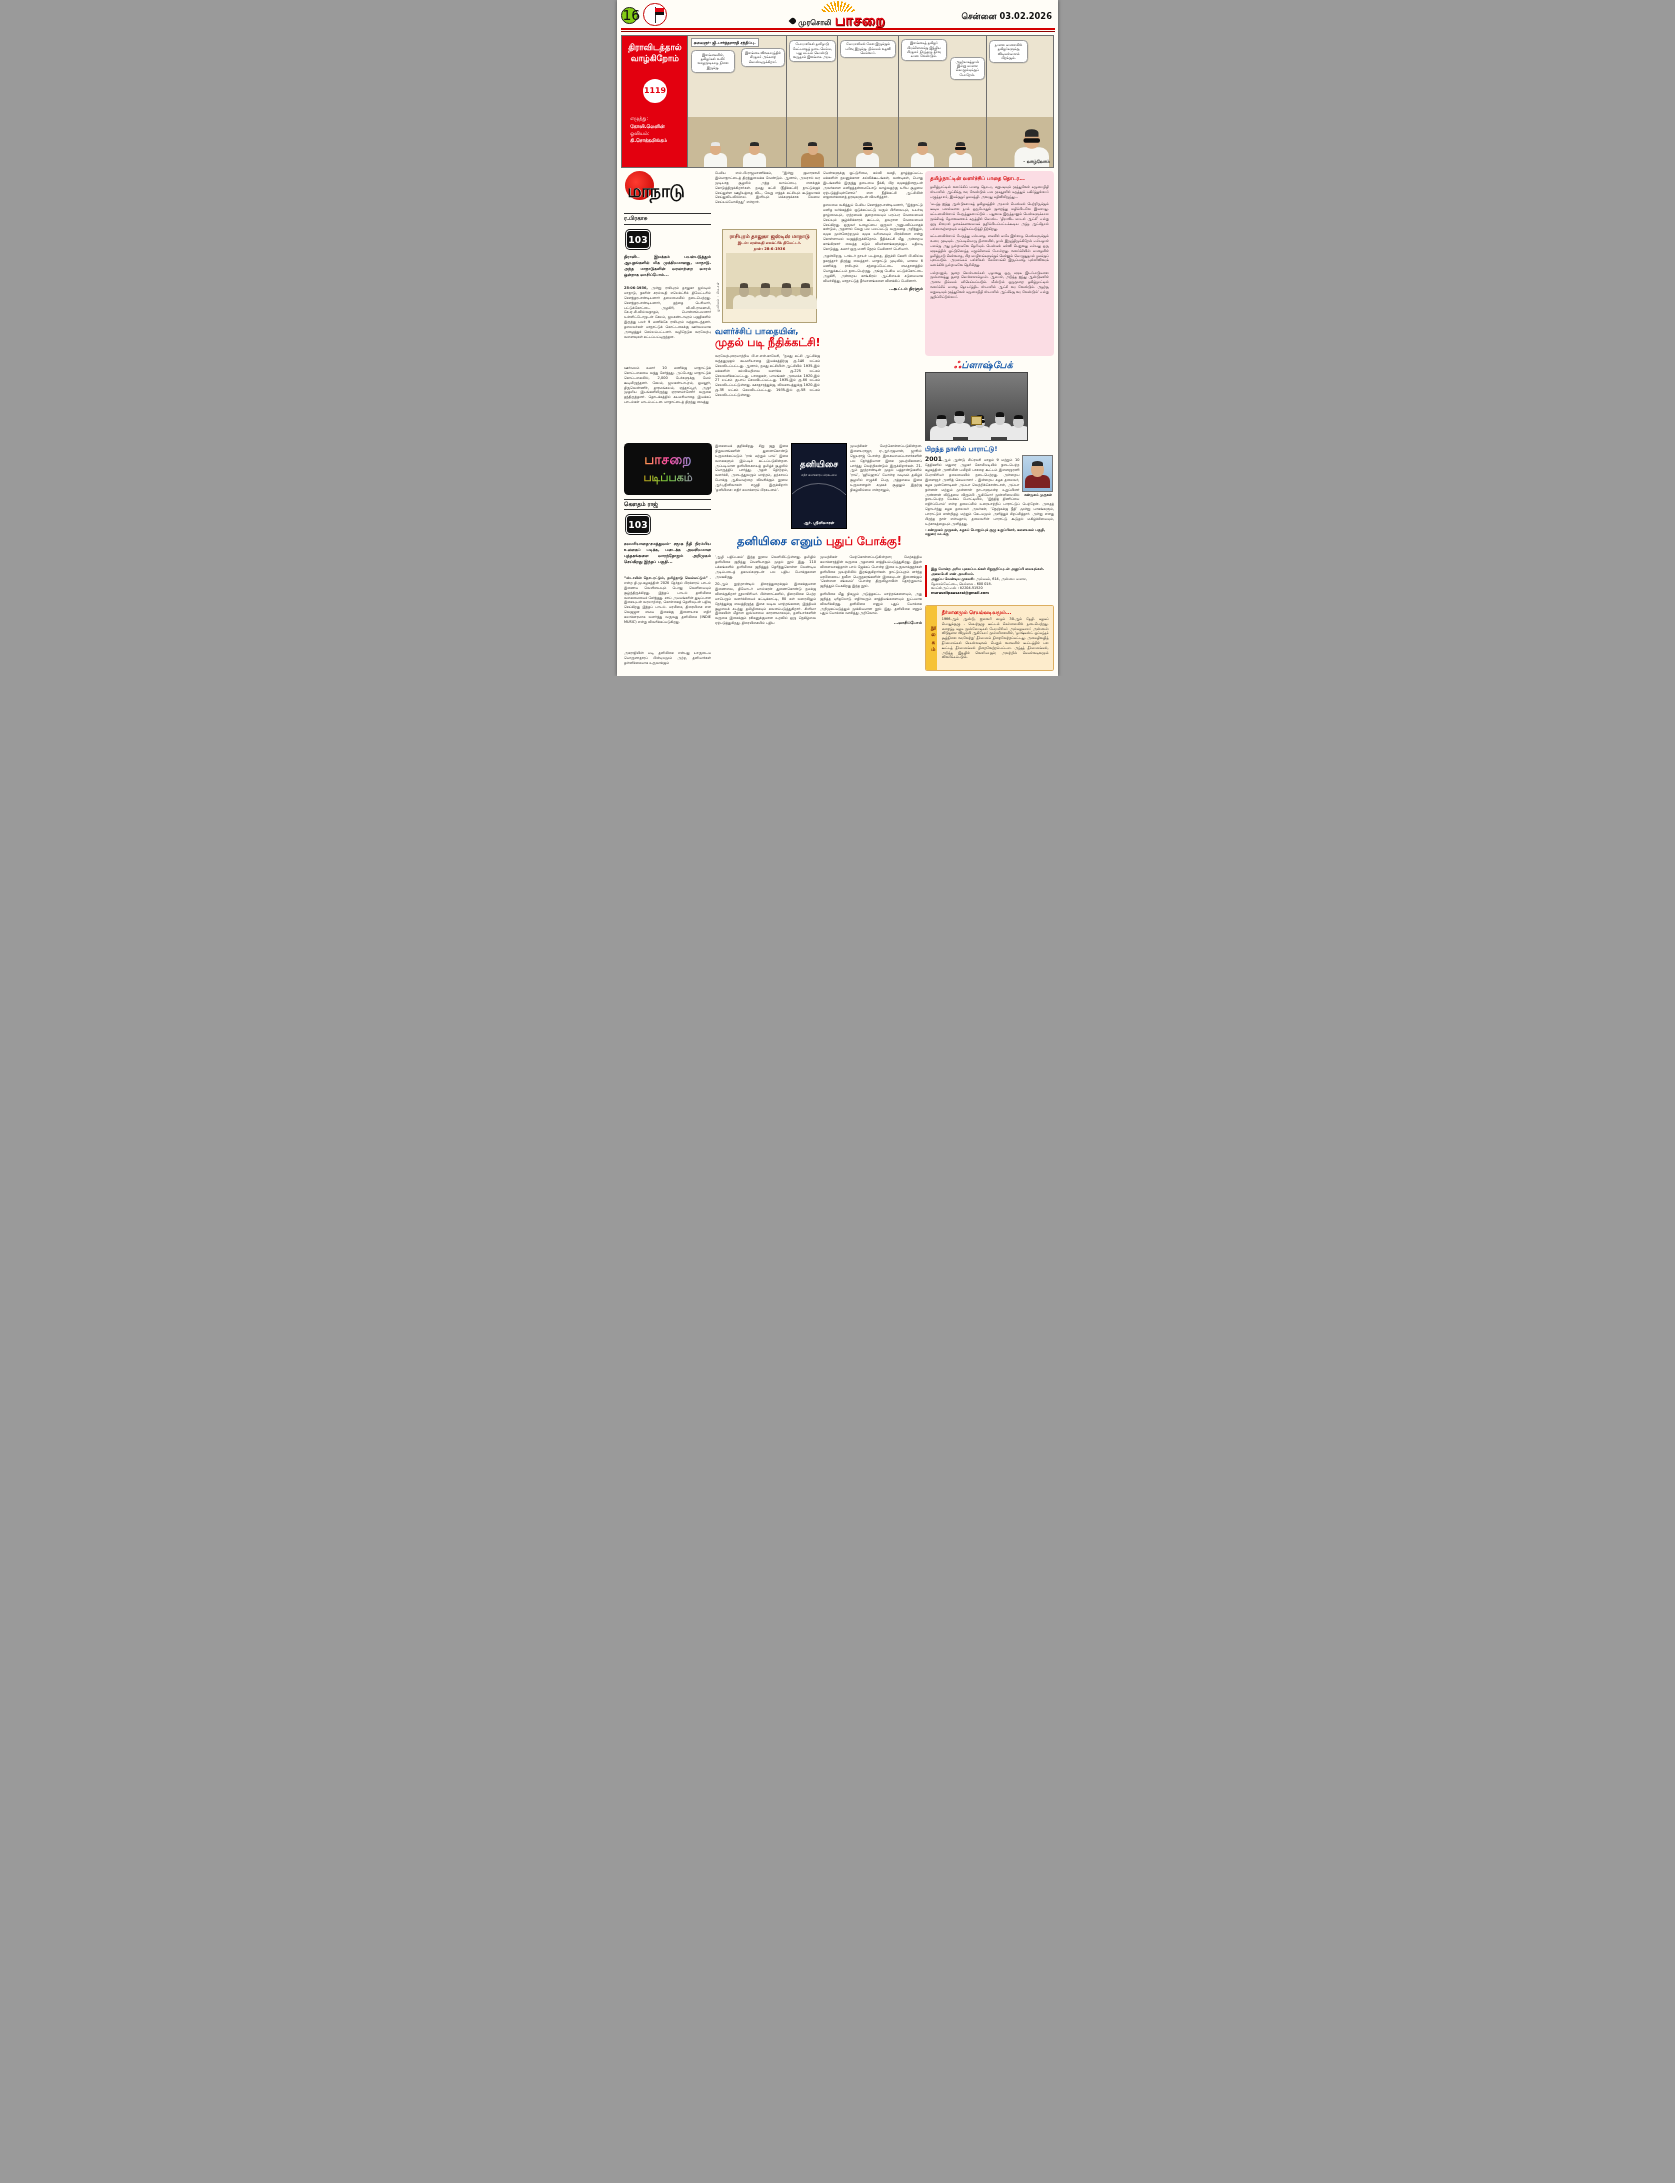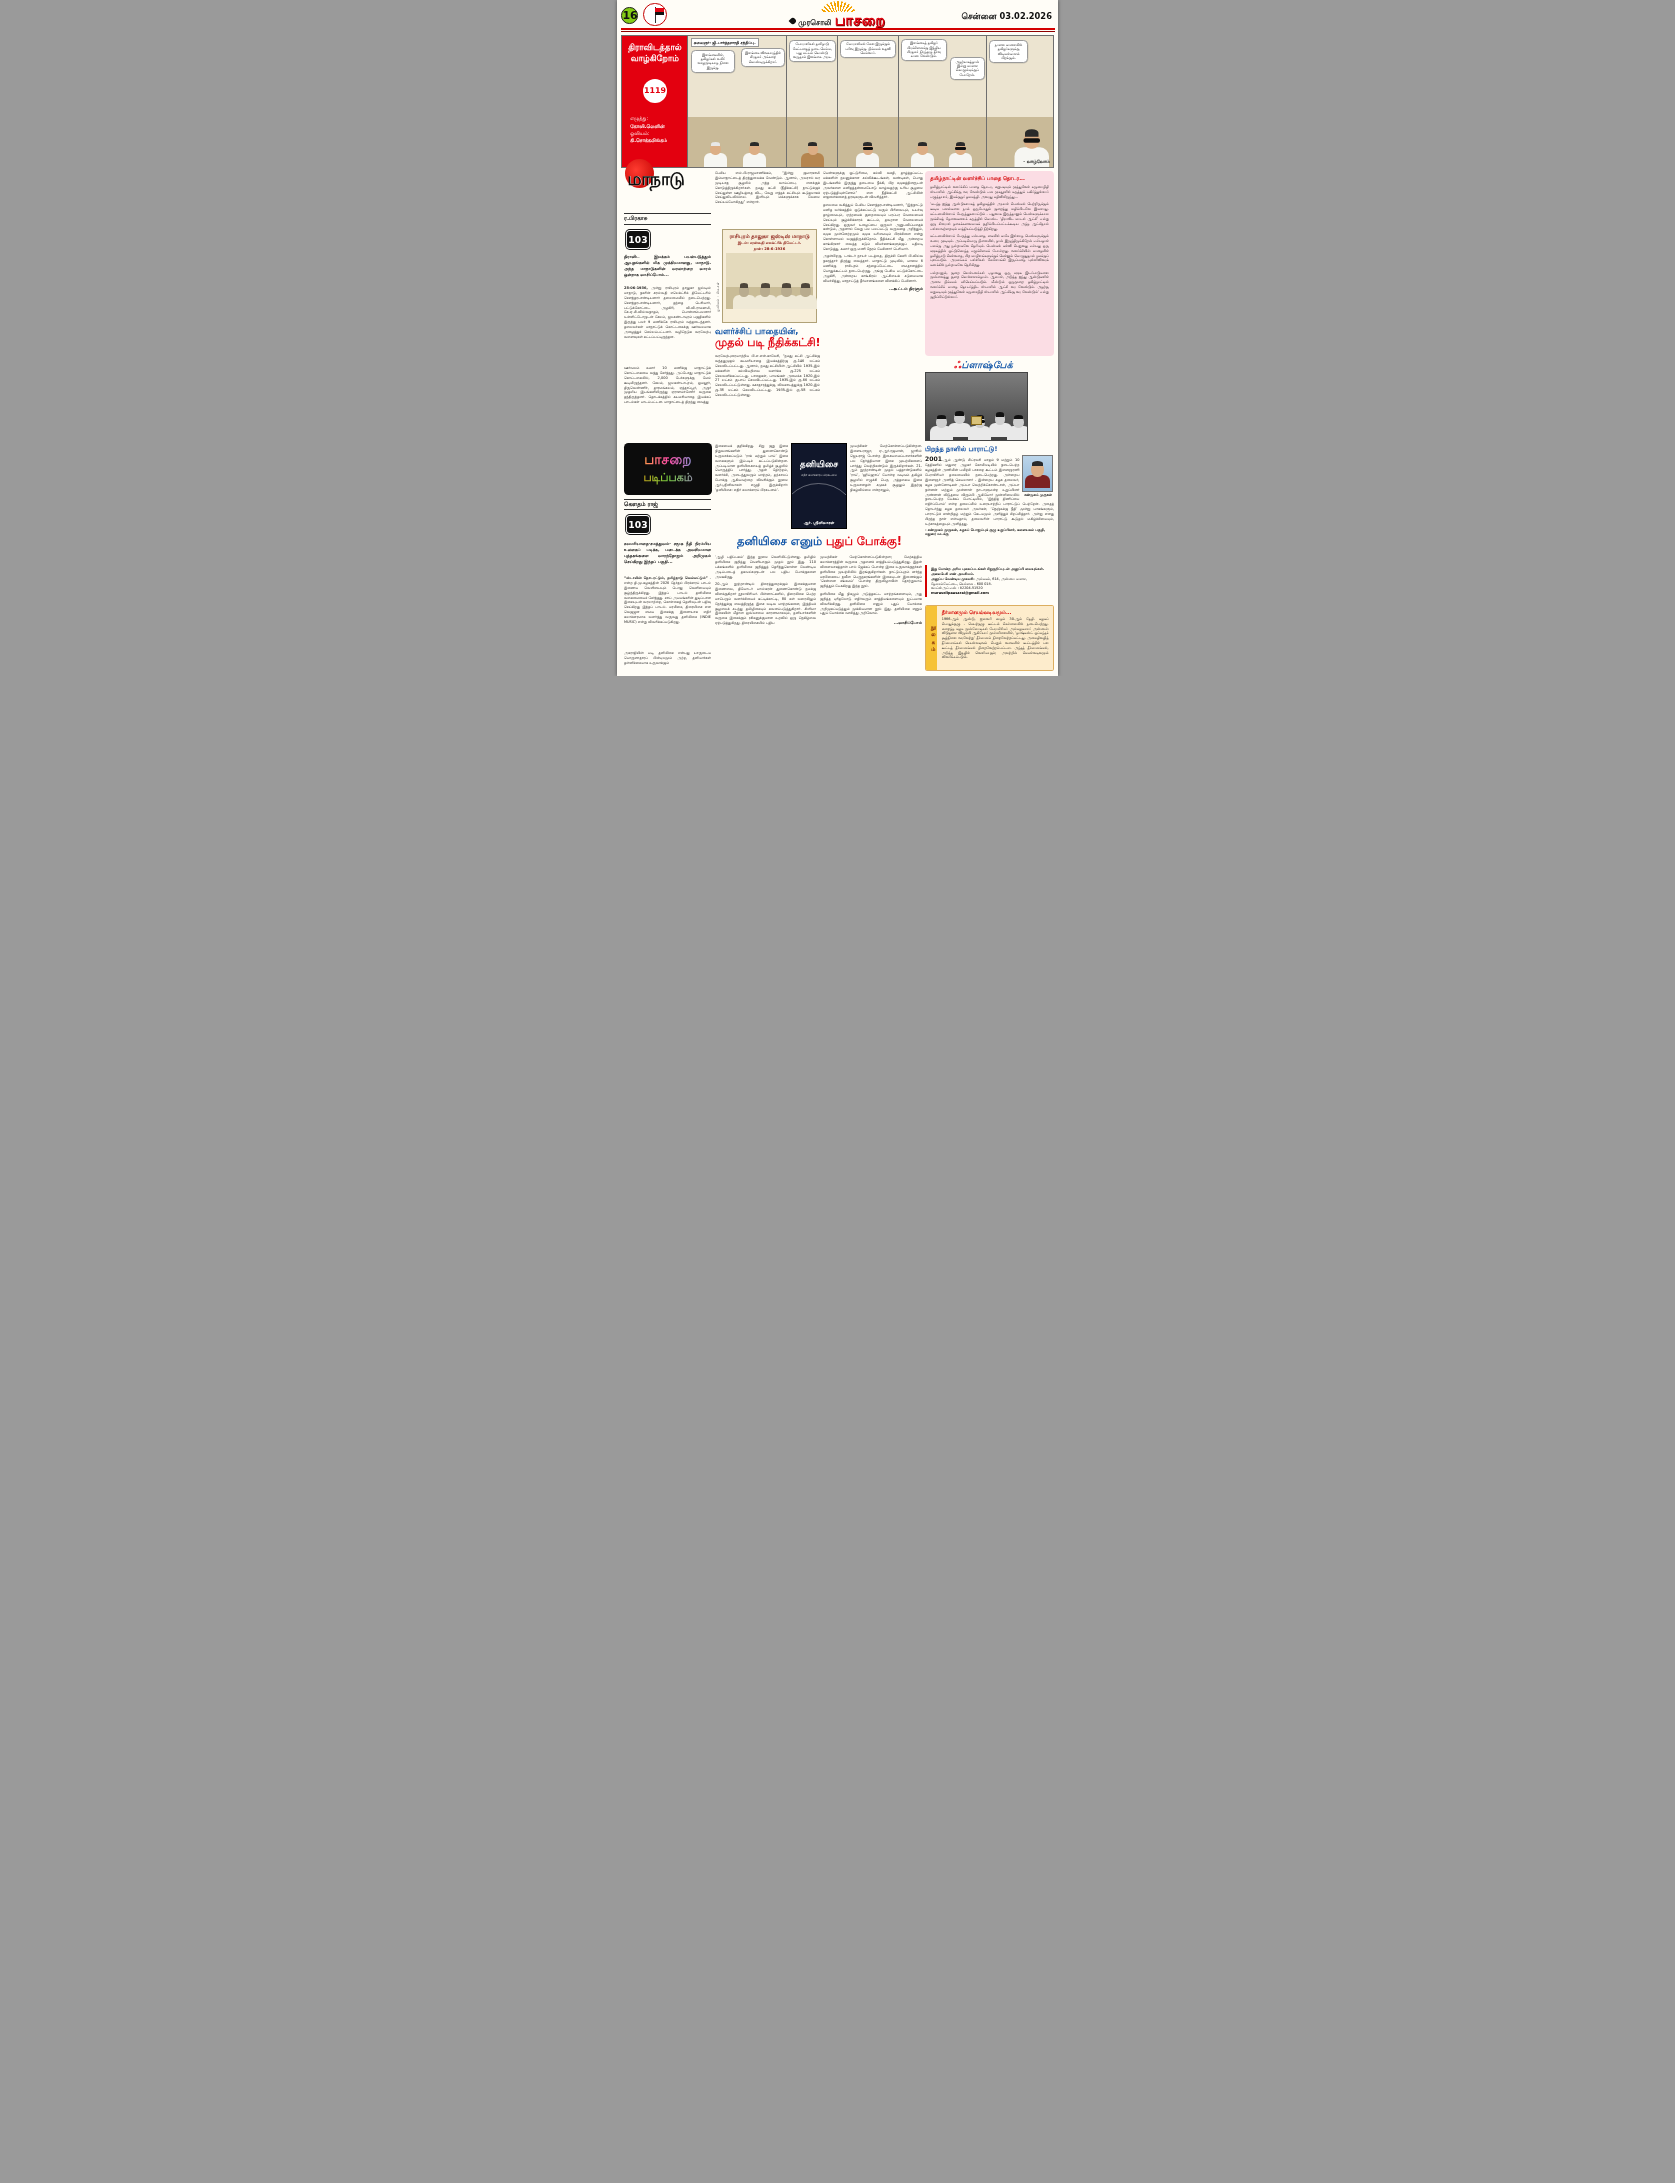--- a/index.html
+++ b/index.html
@@ -2,21 +2,21 @@
 <html style="font-size:7px"><head>
 <meta charset="utf-8">
 <style>
   * { margin:0; padding:0; box-sizing:border-box; }
   html,body { background:#9a9a9a; }
   body { font-family:"DejaVu Sans", sans-serif; }
   .page { position:relative; width:441px; height:676px; margin:0 auto; background:#fffdf7; overflow:hidden; box-shadow:0 0 3.5px rgba(0,0,0,.5); }
   .abs { position:absolute; }
   .txt { font-size:3.5px; line-height:1.4; text-align:justify; color:#191919; }
   
-  .pagenum { left:4.4px; top:7px; width:16.6px; height:16.6px; border:1.1px solid #222; border-radius:50%; text-align:center; line-height:15px; font-size:11px; font-weight:bold; color:#111; background:#84cc16; }
+  .pagenum { left:4.4px; top:7px; width:16.6px; height:16.6px; border:1.1px solid #222; border-radius:50%; text-align:center; line-height:15px; font-size:14px; font-weight:normal; color:#111; background:#84cc16; }
   .flaglogo { left:26px; top:2.6px; width:23.6px; height:23.6px; border:1.1px solid #c40000; border-radius:50%; background:#fff; }
   .flaglogo .pole { position:absolute; left:10.5px; top:3.9px; width:0.9px; height:15.7px; background:#333; }
   .flaglogo .flag { position:absolute; left:11.4px; top:4.8px; width:8.7px; height:7px; }
   .flaglogo .flag .r { height:3.5px; background:#e30613; }
   .flaglogo .flag .b { height:3.5px; background:#111; }
   .masthead { left:144px; top:0.9px; width:153px; text-align:center; }
   .sunwrap { width:40px; height:11.4px; margin:0 auto; overflow:hidden; }
   .sun { width:40px; height:40px; border-radius:50%; background:repeating-conic-gradient(from -90deg,#f5a300 0deg 5deg,transparent 5deg 11deg); }
   .mastrow { display:flex; align-items:baseline; justify-content:center; gap:3.1px; }
   .bird { width:5.7px; height:5.7px; background:#111; border-radius:50% 50% 50% 0; transform:rotate(45deg); align-self:center; }
@@ -38,21 +38,21 @@
   .bubble { position:absolute; background:#fff; border:0.4px solid #9a9a9a; border-radius:4.4px; padding:1.7px 2.2px; font-size:3.4px; line-height:1.28; color:#111; text-align:center; box-shadow:0.4px 0.4px 0 rgba(0,0,0,.15); }
   .bust { position:absolute; bottom:0; }
   .head { width:10.5px; height:12.2px; background:#dcae85; border-radius:50% 50% 46% 46%; margin:0 auto; position:relative; }
   .hair { position:absolute; top:-0.9px; left:0.9px; right:0.9px; height:4.8px; background:#2a2a2a; border-radius:50% 50% 0 0; }
   .hairw { background:#e8e8e8; }
   .glasses { position:absolute; top:4.8px; left:0; right:0; height:3.1px; background:#101010; border-radius:1.3px; }
   .body { width:23px; height:14px; background:#f6f6f2; border-radius:6.1px 6.1px 0 0; margin-top:-1.7px; }
   .body.tan { background:#b5854f; }
   .signoff { position:absolute; bottom:1.7px; right:3.5px; font-size:4.4px; font-weight:800; color:#111; }
   
-  .mlogo { left:7px; top:159px; width:88px; height:38px; }
+  .mlogo { left:7px; top:171px; width:88px; height:38px; }
   .mlogo .swash { position:absolute; left:0.9px; top:0px; width:29px; height:29px; border-radius:50%; background:radial-gradient(circle at 38% 38%, #ff3b30, #c00000); }
   .mlogo .word { position:absolute; left:3.5px; top:9.6px; font-size:17.5px; font-weight:900; color:#0f0f0f; letter-spacing:-0.9px; text-shadow:0.4px 0.4px 0 #fffdf7; }
   .hline { height:0.7px; background:#333; }
   .author { font-size:5.7px; font-weight:800; color:#101010; }
   .badge { width:24.5px; height:19px; background:#0f0f0f; color:#fff; border-radius:3.9px; text-align:center; line-height:19px; font-size:9.2px; font-weight:900; box-shadow:inset 0 0 0 0.9px #fff, 0 0 0 0.9px #0f0f0f; }
   .intro { font-size:4.1px; font-weight:700; line-height:1.5; text-align:justify; color:#101010; }
   
   .poster { left:105px; top:229px; width:95px; height:94px; background:#f7eed9; border:0.4px solid #b0a177; padding:3.1px 2.6px 0; }
   .poster .l1 { font-size:5.2px; font-weight:800; color:#8a1a12; text-align:center; }
   .poster .l2 { font-size:3.7px; font-weight:700; color:#8a1a12; text-align:center; margin-top:1.3px; }

